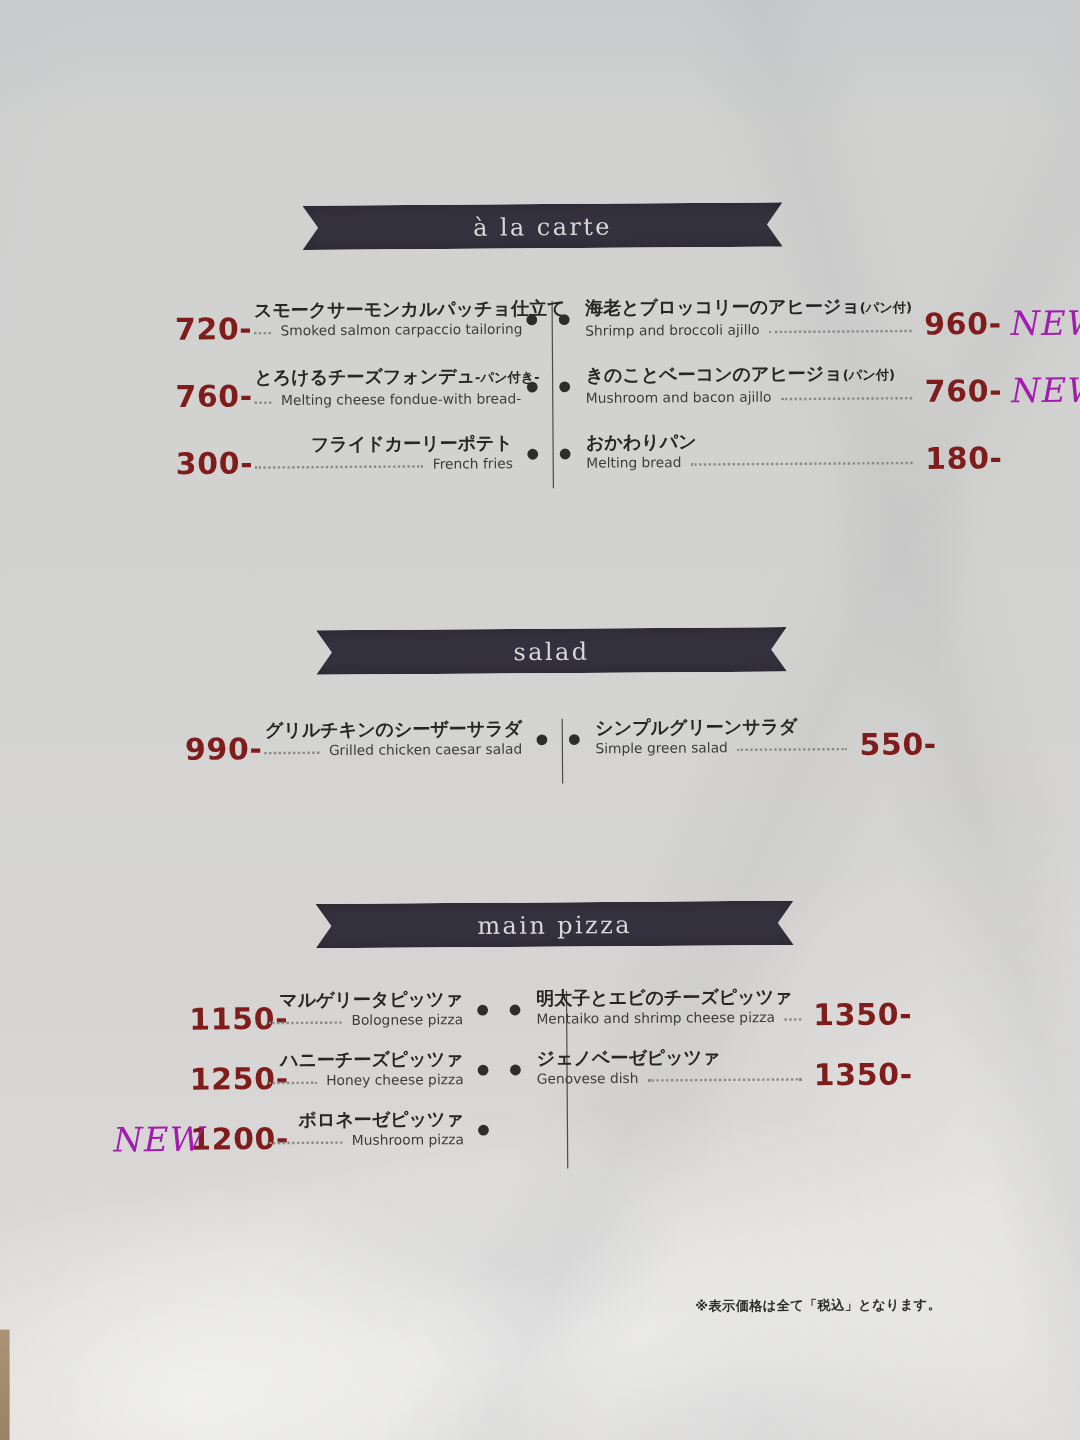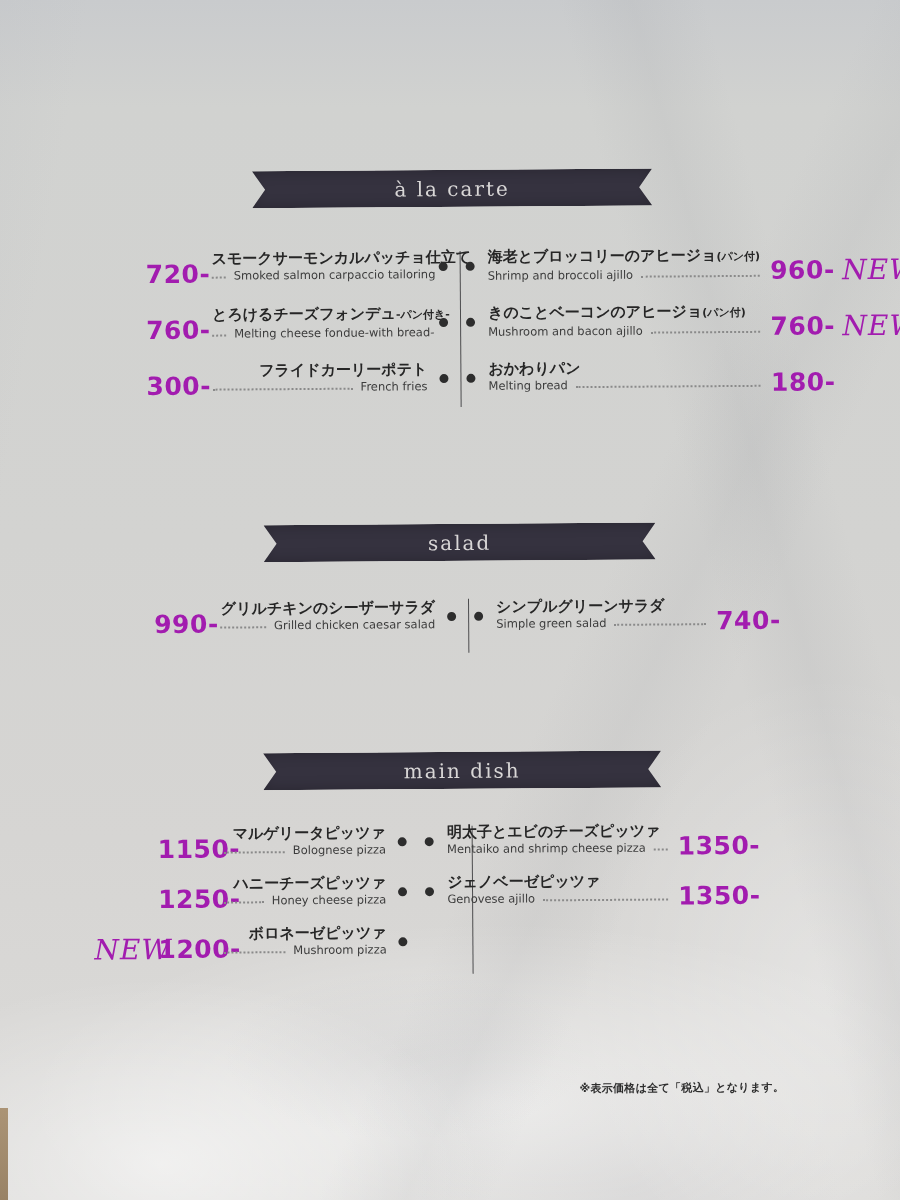--- a/index.html
+++ b/index.html
@@ -50,21 +50,21 @@
   .col.left{width:310px;}
   .col.right{flex:1;padding-left:18px;}
   .divider{position:absolute;left:322px;width:1px;background:#4c4c4e;}
 
   .item{display:flex;align-items:flex-start;}
   .s1 .item{height:56px;}
   .s2 .item{height:56px;}
   .s3 .item{height:50px;}
 
   .price{
-    font-size:25px;font-weight:700;color:#a21caf;line-height:26px;
+    font-size:25px;font-weight:700;color:#7f1d1d;line-height:26px;
     letter-spacing:.5px;margin-top:13px;flex-shrink:0;
   }
   .item.l .price{width:66px;padding-left:8px;box-sizing:content-box;}
   .item.r .price{width:66px;margin-left:10px;}
   .names{flex:1;display:flex;flex-direction:column;min-width:0;}
   .jp{font-size:15px;font-weight:700;color:#262626;line-height:20px;white-space:nowrap;}
   .jp .note{font-size:11px;font-weight:700;}
   .item.l .jp{text-align:right;}
   .en-line{display:flex;align-items:center;height:15px;}
   .en{font-size:11.5px;color:#3c3c3c;line-height:15px;white-space:nowrap;}
@@ -217,31 +217,31 @@
 
         <div class="item r">
           <span class="bullet"></span>
           <div class="names">
             <div class="jp">シンプルグリーンサラダ</div>
             <div class="en-line">
               <span class="en">Simple green salad</span>
               <span class="dots"></span>
             </div>
           </div>
-          <span class="price">740-</span>
+          <span class="price">550-</span>
           <span class="new-slot"></span>
         </div>
 
       </div>
     </div>
   </section>
 
   <section class="menu-section s3" style="top:752px;">
     <div class="ribbon" style="margin-left:262px;width:398px;">
-      <span>main dish</span>
+      <span>main pizza</span>
     </div>
     <div class="rows" style="margin:33px 0 0 148px;width:686px;">
       <div class="divider" style="top:4px;bottom:-2px;"></div>
       <div class="col left">
 
         <div class="item l">
           <span class="price">1150-</span>
           <div class="names">
             <div class="jp">マルゲリータピッツァ</div>
             <div class="en-line">
@@ -291,21 +291,21 @@
           </div>
           <span class="price">1350-</span>
           <span class="new-slot"></span>
         </div>
 
         <div class="item r">
           <span class="bullet"></span>
           <div class="names">
             <div class="jp">ジェノベーゼピッツァ</div>
             <div class="en-line">
-              <span class="en">Genovese ajillo</span>
+              <span class="en">Genovese dish</span>
               <span class="dots"></span>
             </div>
           </div>
           <span class="price">1350-</span>
           <span class="new-slot"></span>
         </div>
 
       </div>
     </div>
   </section>

